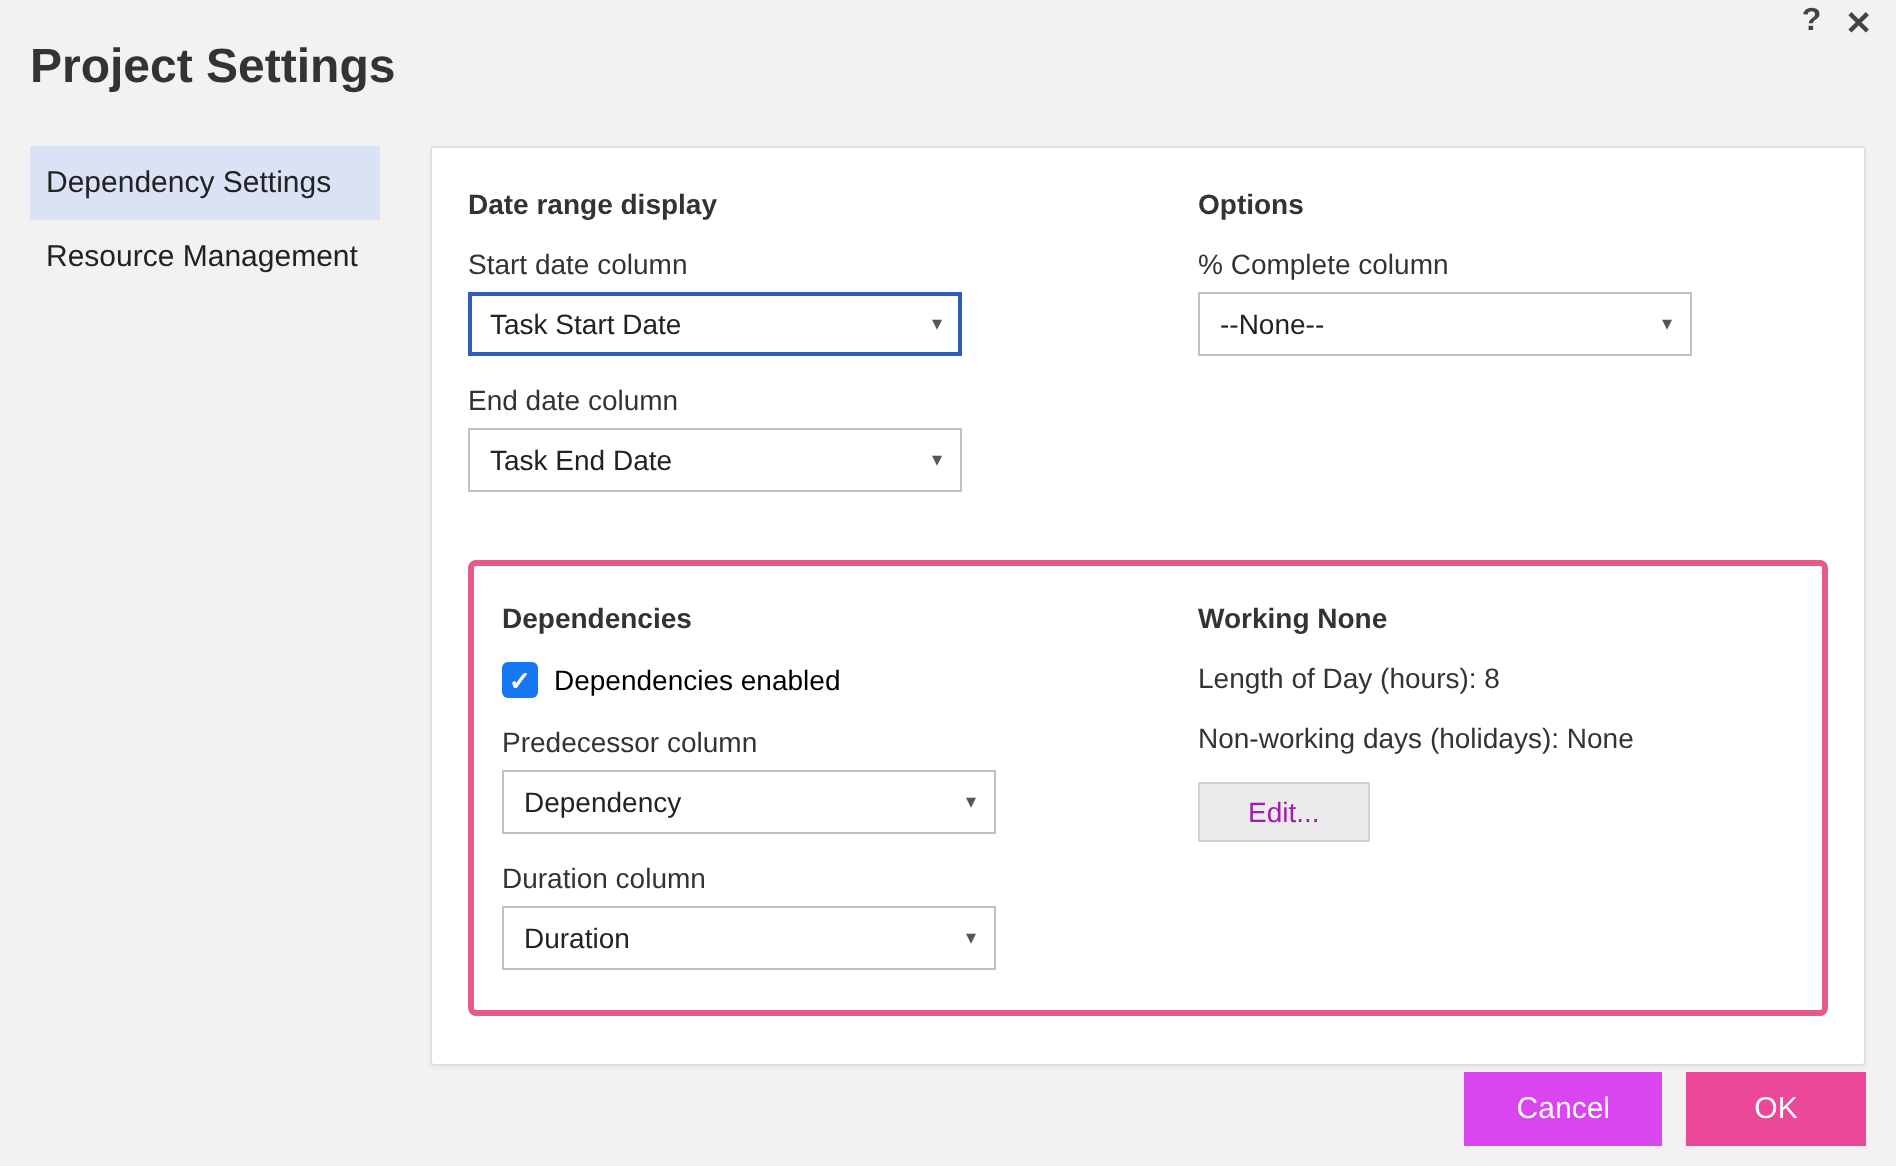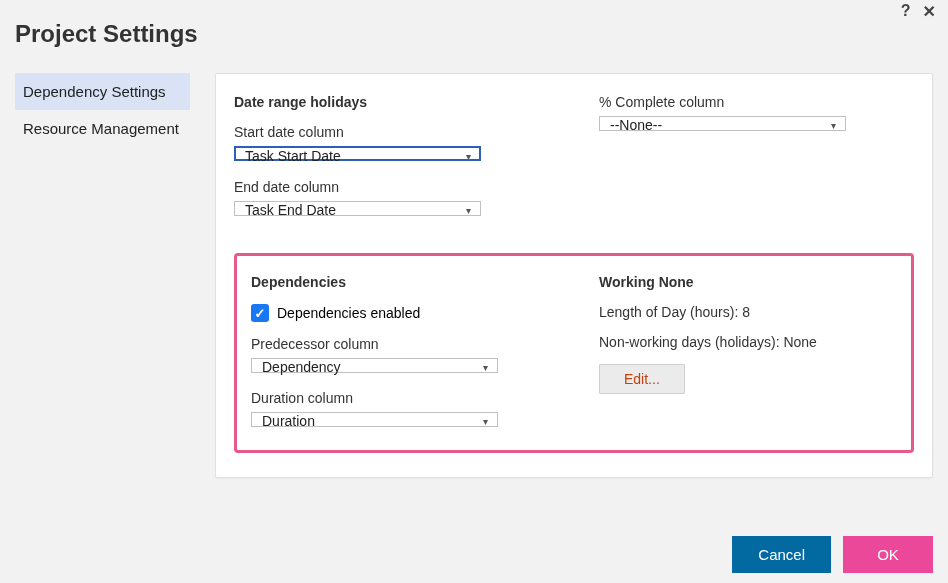--- a/index.html
+++ b/index.html
@@ -9,31 +9,31 @@
     .main { display: flex; padding: 25px 15px 0 15px; gap: 25px; }
     .sidebar { width: 175px; flex-shrink: 0; }
     .sidebar-item { padding: 10px 8px; font-size: 15px; color: #222; cursor: pointer; }
     .sidebar-item.active { background: #d9e3f5; }
     .panel { flex: 1; background: #fff; border: 1px solid #e0e0e0; border-radius: 2px; padding: 20px 18px 24px 18px; box-shadow: 0 1px 2px rgba(0,0,0,.04); }
     .row { display: flex; gap: 50px; }
     .col { flex: 1; }
     .section-header { font-size: 14px; font-weight: bold; color: #333; margin-bottom: 14px; }
     .field-label { font-size: 14px; color: #333; margin-bottom: 6px; display: block; }
     .select-wrap { position: relative; width: 247px; margin-bottom: 14px; }
-    .select { width: 100%; height: 15px; border: 1px solid #c0c0c0; background: #fff; padding: 0 28px 0 10px; font-size: 14px; text-align: left; cursor: pointer; color: #222; }
+    .select { width: 100%; height: 32px; border: 1px solid #c0c0c0; background: #fff; padding: 0 28px 0 10px; font-size: 14px; text-align: left; cursor: pointer; color: #222; }
     .select.focused { border: 2px solid #2f5dba; padding: 0 27px 0 9px; }
     .select-wrap .caret { position: absolute; right: 10px; top: 50%; transform: translateY(-50%); pointer-events: none; color: #555; font-size: 10px; }
     .highlight-box { border: 3px solid #e55a8d; border-radius: 4px; margin-top: 20px; padding: 18px 14px 20px 14px; display: flex; gap: 50px; }
     .checkbox-row { display: flex; align-items: center; gap: 8px; margin-bottom: 14px; }
     .checkbox { width: 18px; height: 18px; border-radius: 3px; background: #1877f2; display: flex; align-items: center; justify-content: center; color: #fff; font-size: 13px; font-weight: bold; cursor: pointer; }
     .info-line { font-size: 14px; color: #333; margin-bottom: 14px; }
-    .edit-btn { background: #ebebeb; border: 1px solid #cfcfcf; padding: 6px 24px; font-size: 14px; cursor: pointer; color: #c2410c; border-radius: 1px; }
+    .edit-btn { background: #ebebeb; border: 1px solid #cfcfcf; padding: 6px 24px; font-size: 14px; cursor: pointer; color: #a21caf; border-radius: 1px; }
     .footer { position: absolute; right: 15px; bottom: 10px; display: flex; gap: 12px; }
     .btn { padding: 10px 26px; font-size: 15px; border: none; cursor: pointer; }
-    .btn-cancel { background: #0369a1; color: #fff; }
+    .btn-cancel { background: #d946ef; color: #fff; }
     .btn-ok { background: #ec4899; color: #fff; min-width: 90px; }
   </style>
 </head>
 <body>
 
 <div class="top-icons">
   <span>?</span>
   <span>✕</span>
 </div>
 
@@ -41,33 +41,34 @@
 
 <div class="main">
   <div class="sidebar">
     <div class="sidebar-item active">Dependency Settings</div>
     <div class="sidebar-item">Resource Management</div>
   </div>
 
   <div class="panel">
     <div class="row">
       <div class="col">
-        <div class="section-header">Date range holidays</div>
+        <div class="section-header">Date range display</div>
         <label class="field-label">Start date column</label>
         <div class="select-wrap">
           <button class="select focused">Task Start Date</button>
           <span class="caret">▾</span>
         </div>
         <label class="field-label">End date column</label>
         <div class="select-wrap">
           <button class="select">Task End Date</button>
           <span class="caret">▾</span>
         </div>
       </div>
       <div class="col">
+        <div class="section-header">Options</div>
         <label class="field-label">% Complete column</label>
         <div class="select-wrap">
           <button class="select">--None--</button>
           <span class="caret">▾</span>
         </div>
       </div>
     </div>
 
     <div class="highlight-box">
       <div class="col">

